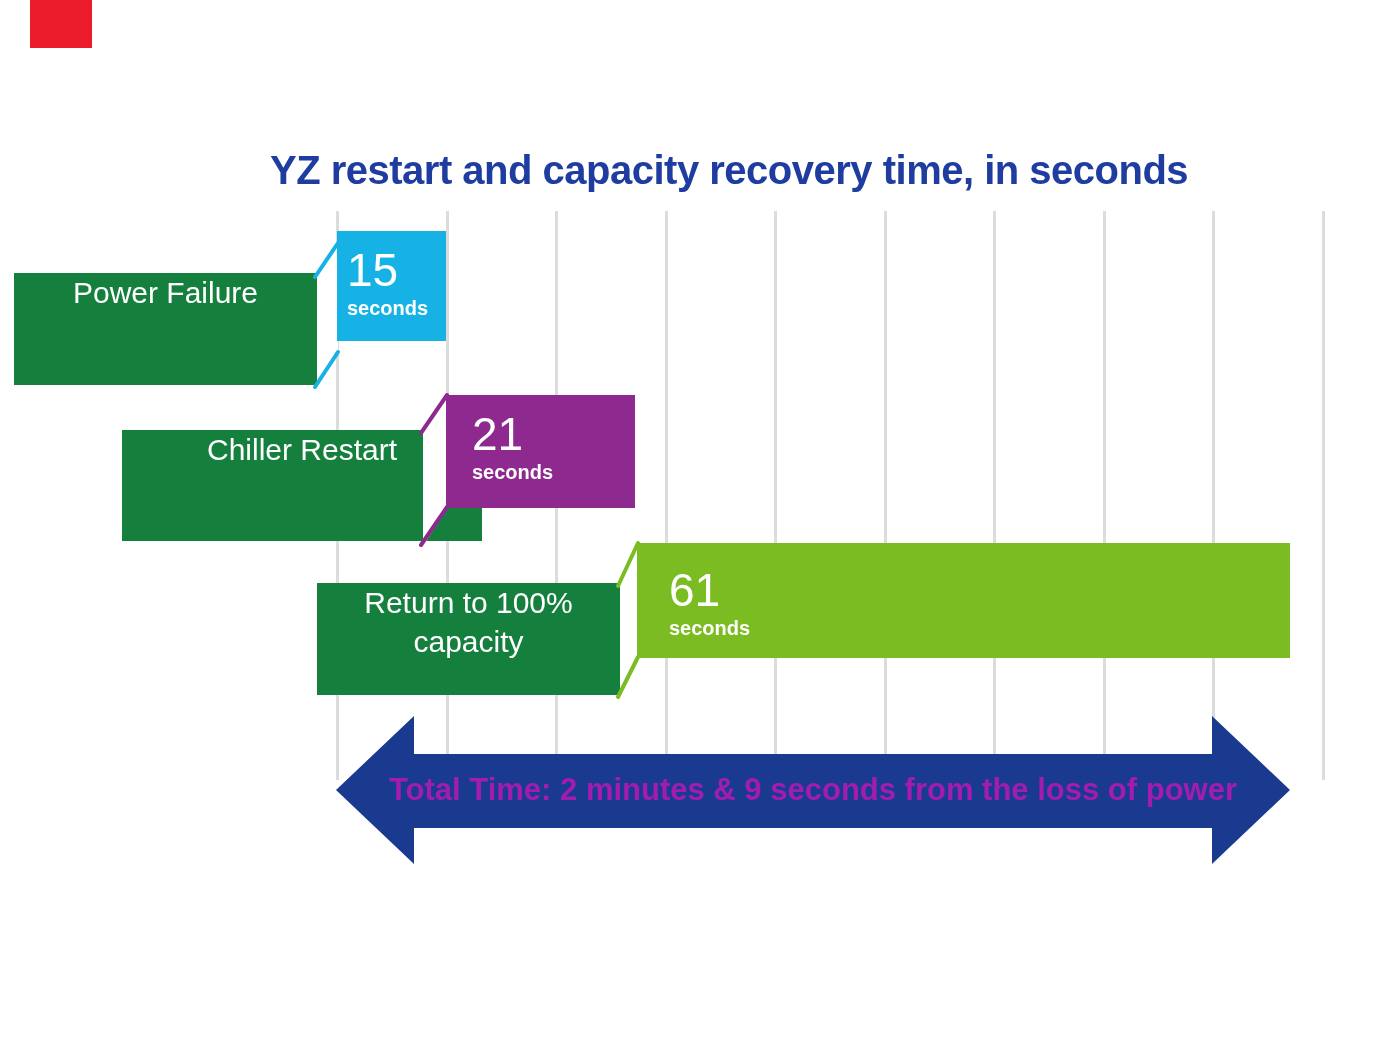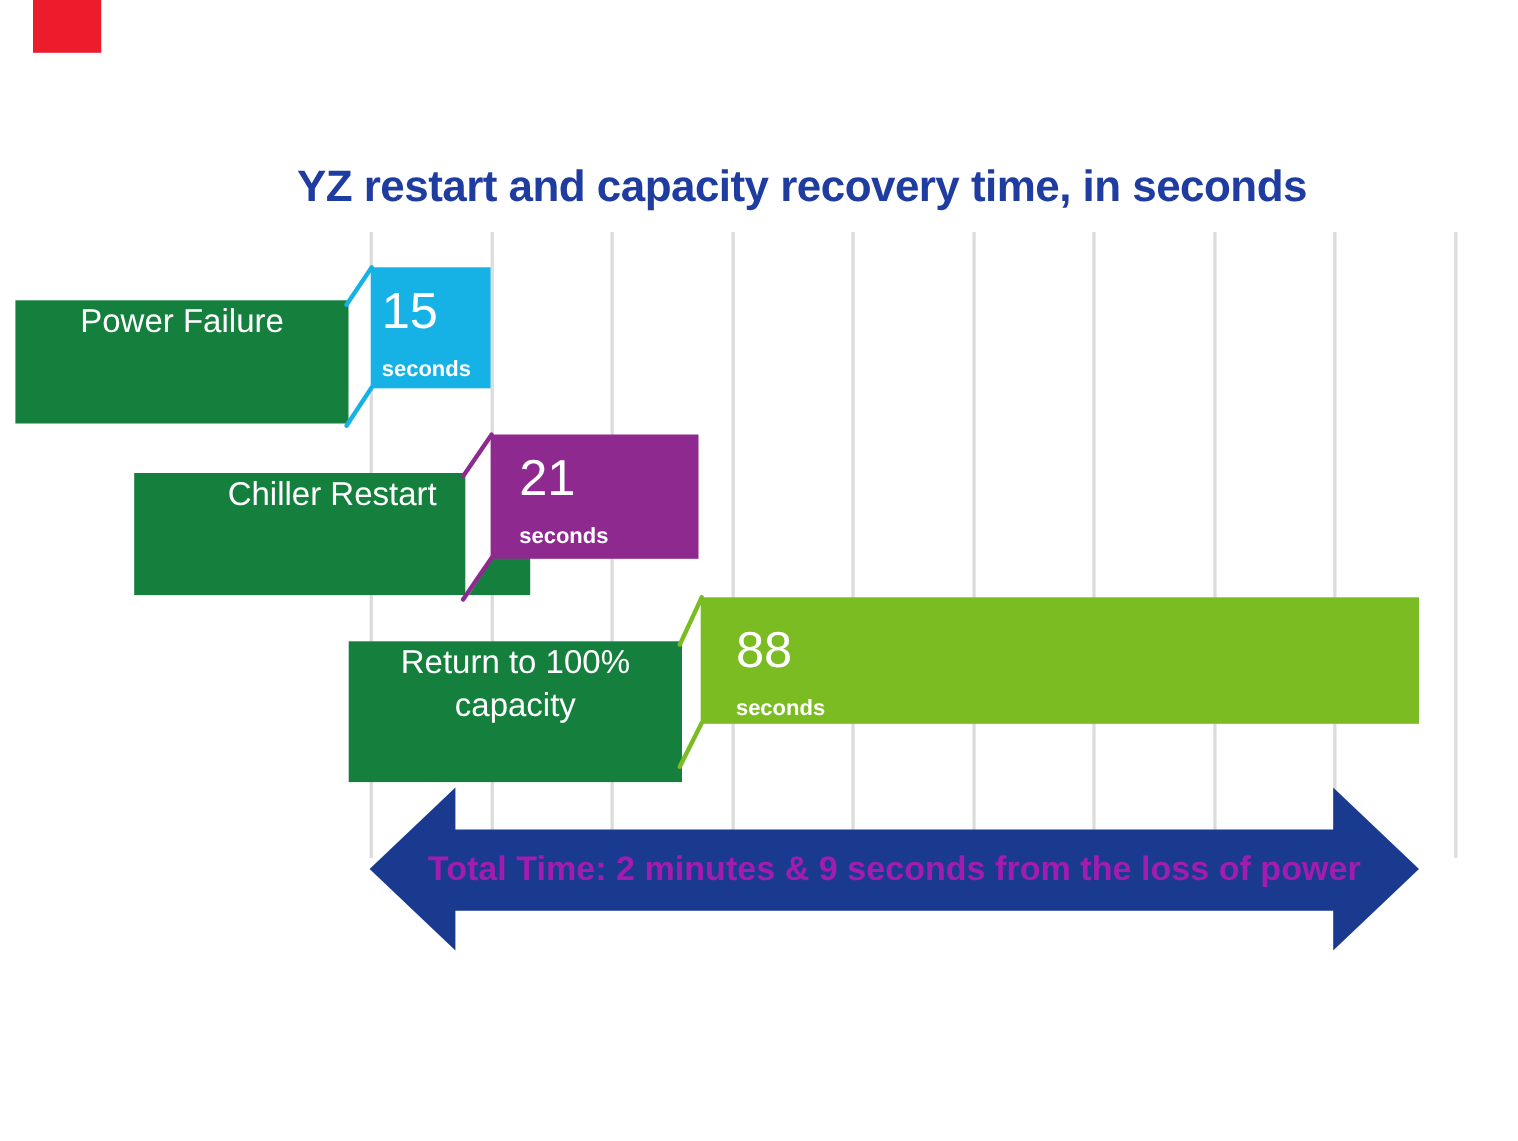--- a/index.html
+++ b/index.html
@@ -19,28 +19,28 @@
   .gl:nth-child(5){left:774px;}  .gl:nth-child(6){left:884px;}
   .gl:nth-child(7){left:993px;}  .gl:nth-child(8){left:1103px;}
   .gl:nth-child(9){left:1212px;} .gl:nth-child(10){left:1322px;}
   .cat{
     position:absolute;background:#15803d;color:#ffffff;z-index:2;
     display:flex;justify-content:center;text-align:center;
     font-size:30px;line-height:1.3;
   }
   .cat1{left:14px;top:273px;width:303px;height:112px;}
   .cat2{left:122px;top:430px;width:360px;height:111px;}
-  .cat3{left:317px;top:583px;width:303px;height:128px;}
+  .cat3{left:317px;top:583px;width:303px;height:112px;}
   .overlay{position:absolute;left:0;top:0;z-index:3;pointer-events:none;}
   .bar{position:absolute;color:#ffffff;z-index:4;box-sizing:border-box;}
-  .bar1{left:337px;top:243px;width:109px;height:110px;background:#16B2E5;padding:16px 0 0 10px;}
+  .bar1{left:337px;top:231px;width:109px;height:110px;background:#16B2E5;padding:16px 0 0 10px;}
   .bar2{left:446px;top:395px;width:189px;height:113px;background:#8E2A8F;padding:16px 0 0 26px;}
   .bar3{left:637px;top:543px;width:653px;height:115px;background:#7ABC21;padding:24px 0 0 32px;}
   .num{font-size:46px;line-height:1.0;font-weight:400;}
-  .unit{font-size:20px;font-weight:bold;margin-top:20px;}
+  .unit{font-size:20px;font-weight:bold;margin-top:4px;}
   .arrow-text{
     position:absolute;left:336px;top:772px;width:954px;z-index:5;
     text-align:center;color:#a21caf;font-size:31px;font-weight:bold;white-space:nowrap;
   }
 </style>
 </head>
 <body>
 
 <div class="stage">
 
@@ -96,19 +96,19 @@
 
   <div class="bar bar1">
     <div class="num">15</div>
     <div class="unit">seconds</div>
   </div>
   <div class="bar bar2">
     <div class="num">21</div>
     <div class="unit">seconds</div>
   </div>
   <div class="bar bar3">
-    <div class="num">88</div>
+    <div class="num">61</div>
     <div class="unit">seconds</div>
   </div>
 
   <div class="arrow-text">Total Time: 2 minutes &amp; 9 seconds from the loss of power</div>
 
 </div>
 
 </body></html>

